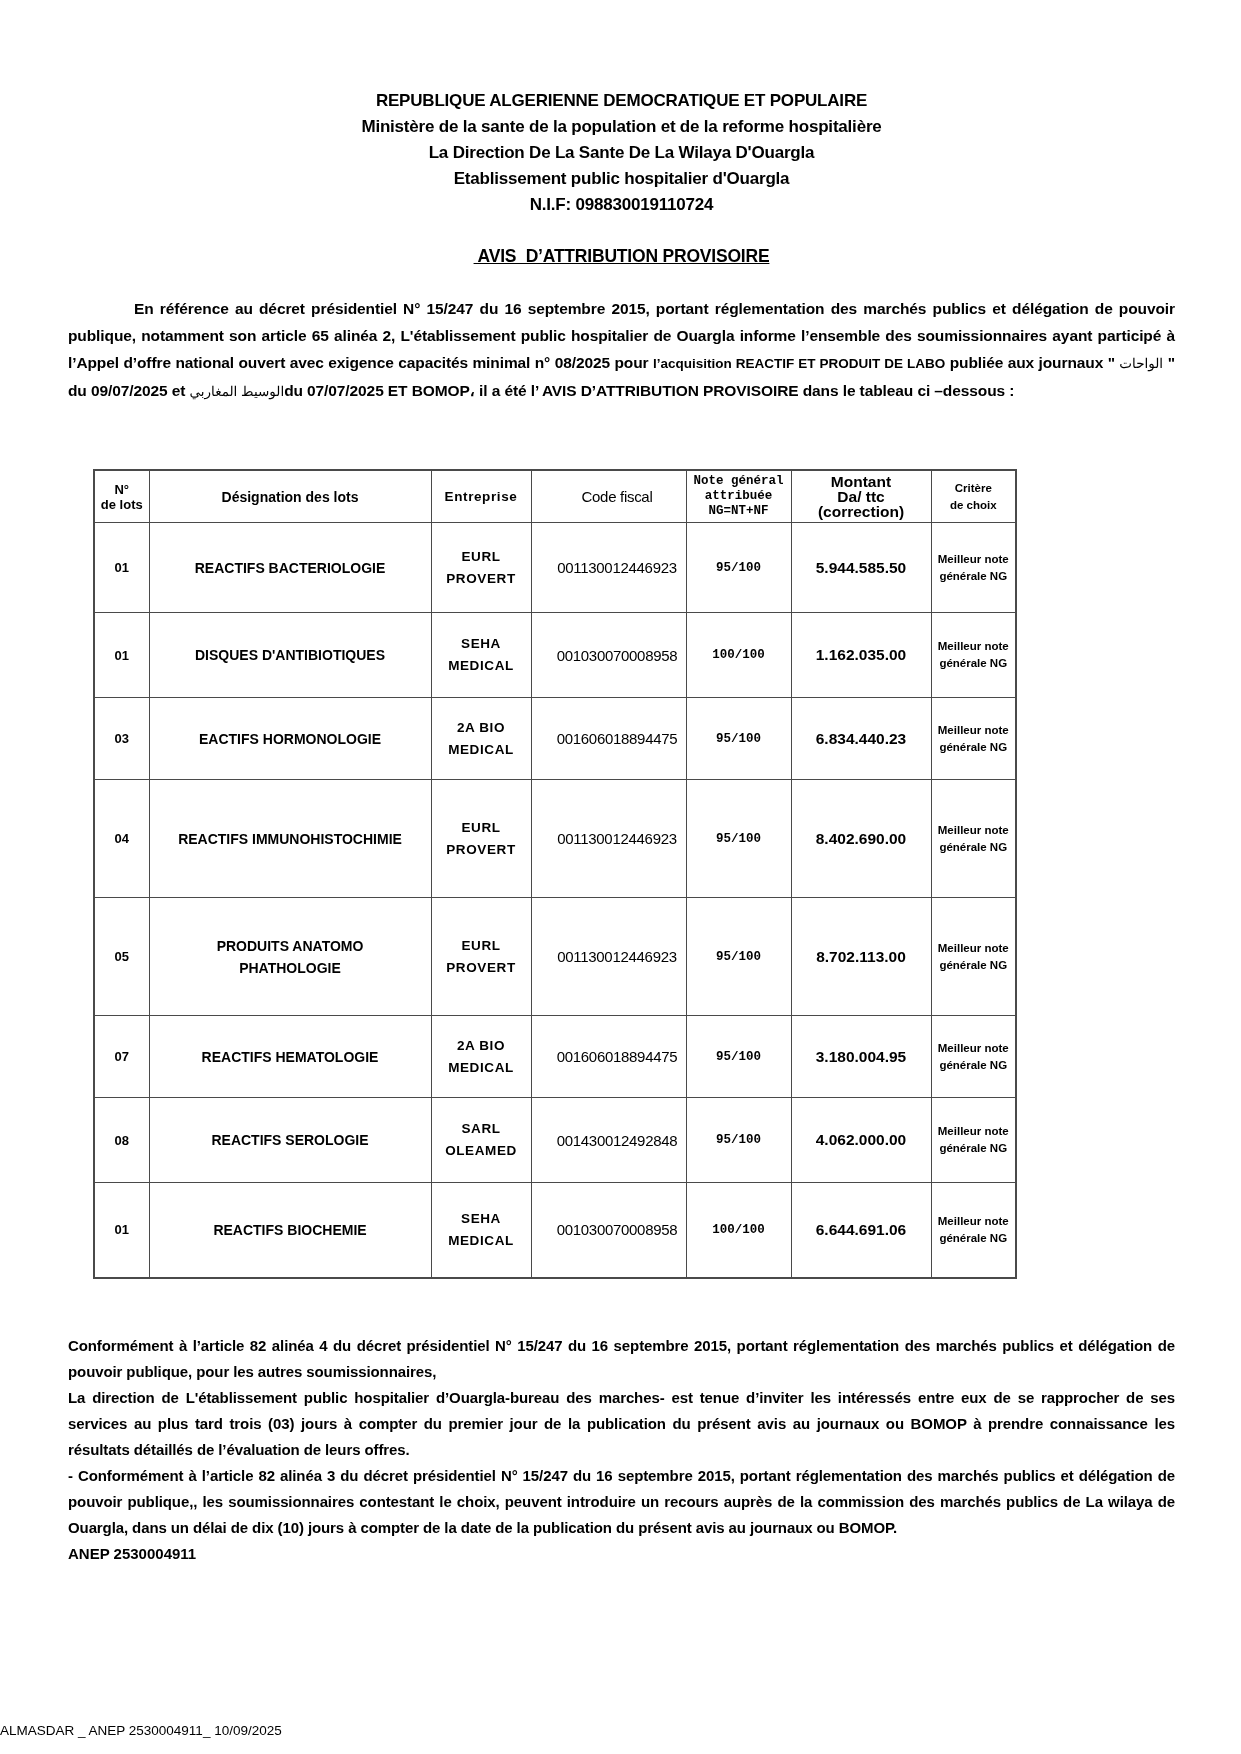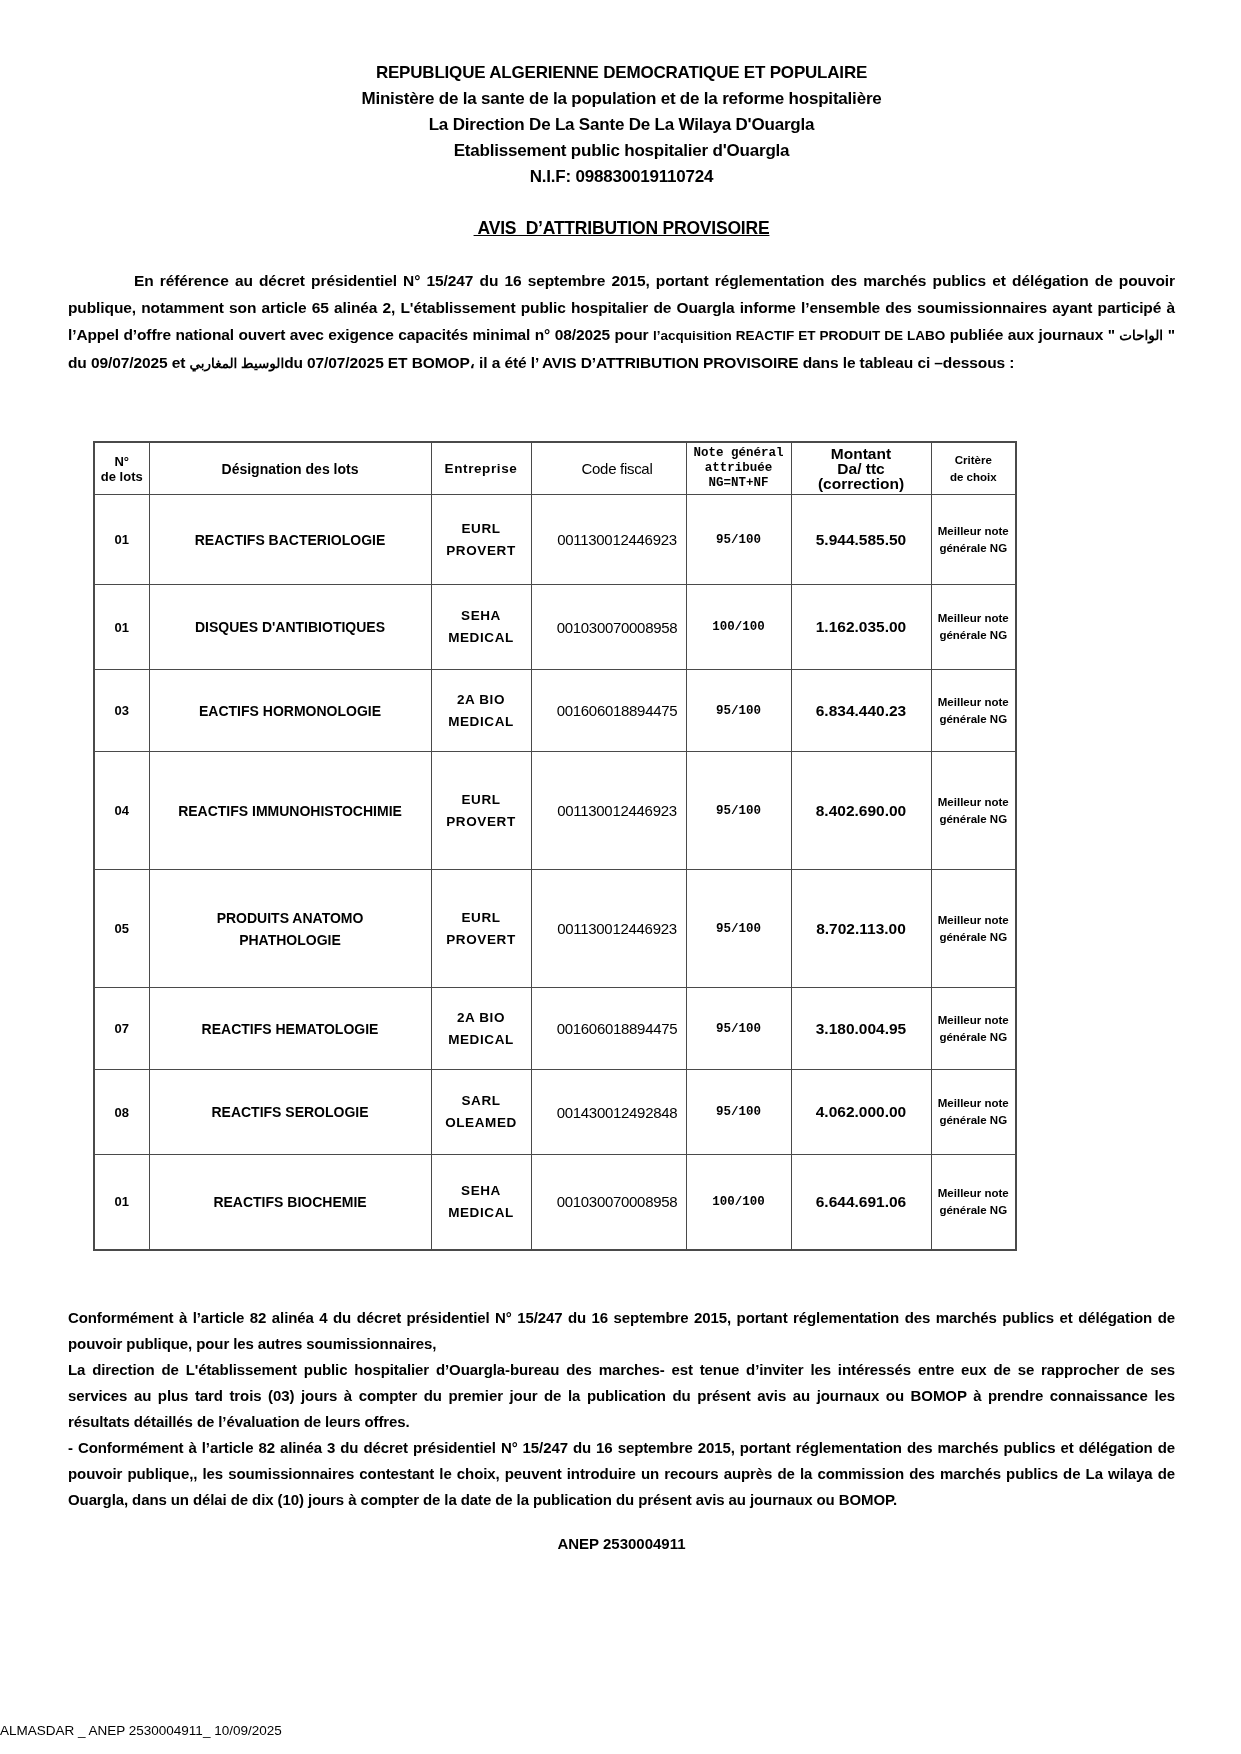--- a/index.html
+++ b/index.html
@@ -8,37 +8,37 @@
     width: 1241px;
     height: 1754px;
     background: #ffffff;
     color: #000000;
     font-family: "Liberation Sans", sans-serif;
     position: relative;
     overflow: hidden;
   }
   .page { padding: 60px 66px 0 68px; }
 
-  .header-block { text-align: center; font-weight: bold; font-size: 17px; line-height: 26px; letter-spacing: -0.2px; }
+  .header-block { text-align: center; font-weight: bold; font-size: 17px; line-height: 26px; letter-spacing: -0.2px; margin-top: 28px; }
   .header-line { white-space: pre; }
 
   .doc-title { text-align: center; margin-top: 28px; font-size: 17.5px; font-weight: bold; }
   .doc-title span { text-decoration: underline; white-space: pre; letter-spacing: -0.2px; }
 
   .intro {
     margin-top: 28px;
     font-size: 15.5px;
     font-weight: bold;
     line-height: 27px;
     text-align: justify;
     text-indent: 66px;
     letter-spacing: -0.1px;
   }
   .seg-acq { font-size: 13.5px; font-weight: 600; letter-spacing: 0; }
-  .seg-arabic { font-size: 13.5px; font-weight: bold; }
+  .seg-arabic { font-size: 13.5px; font-weight: normal; }
 
   .table-wrap { margin: 64px 0 0 25px; }
   table { border-collapse: collapse; border: 2px solid #4a4a4a; }
   th, td { border: 1px solid #4a4a4a; padding: 3px 5px; text-align: center; vertical-align: middle; }
   thead th { font-size: 12.5px; font-weight: bold; white-space: pre-line; height: 50px; line-height: 15px; }
 
   .col-lot        { width: 55px;  font-size: 13px;   font-weight: bold; }
   .col-designation{ width: 282px; font-size: 14px;   font-weight: bold; white-space: pre-line; line-height: 22px; }
   .col-entreprise { width: 100px; font-size: 13.5px; font-weight: bold; white-space: pre-line; line-height: 22px; letter-spacing: 0.6px; }
   .col-code       { width: 155px; font-size: 15px;   font-weight: normal; letter-spacing: -0.3px; padding-left: 22px; }
@@ -58,21 +58,21 @@
   .closing {
     margin-top: 54px;
     font-size: 15px;
     font-weight: bold;
     line-height: 26px;
     text-align: justify;
     letter-spacing: -0.1px;
   }
   .closing p { margin: 0; }
 
-  .anep-line { margin-top: 22px; text-align: center; font-size: 15px; font-weight: bold; }
+  .anep-line { margin-top: 4px; font-size: 15px; font-weight: bold; }
 
   .footer-line {
     position: absolute;
     left: 0; right: 0; bottom: 16px;
     text-align: left;
     font-size: 13.5px;
     font-weight: normal;
   }
 </style>
 </head>

